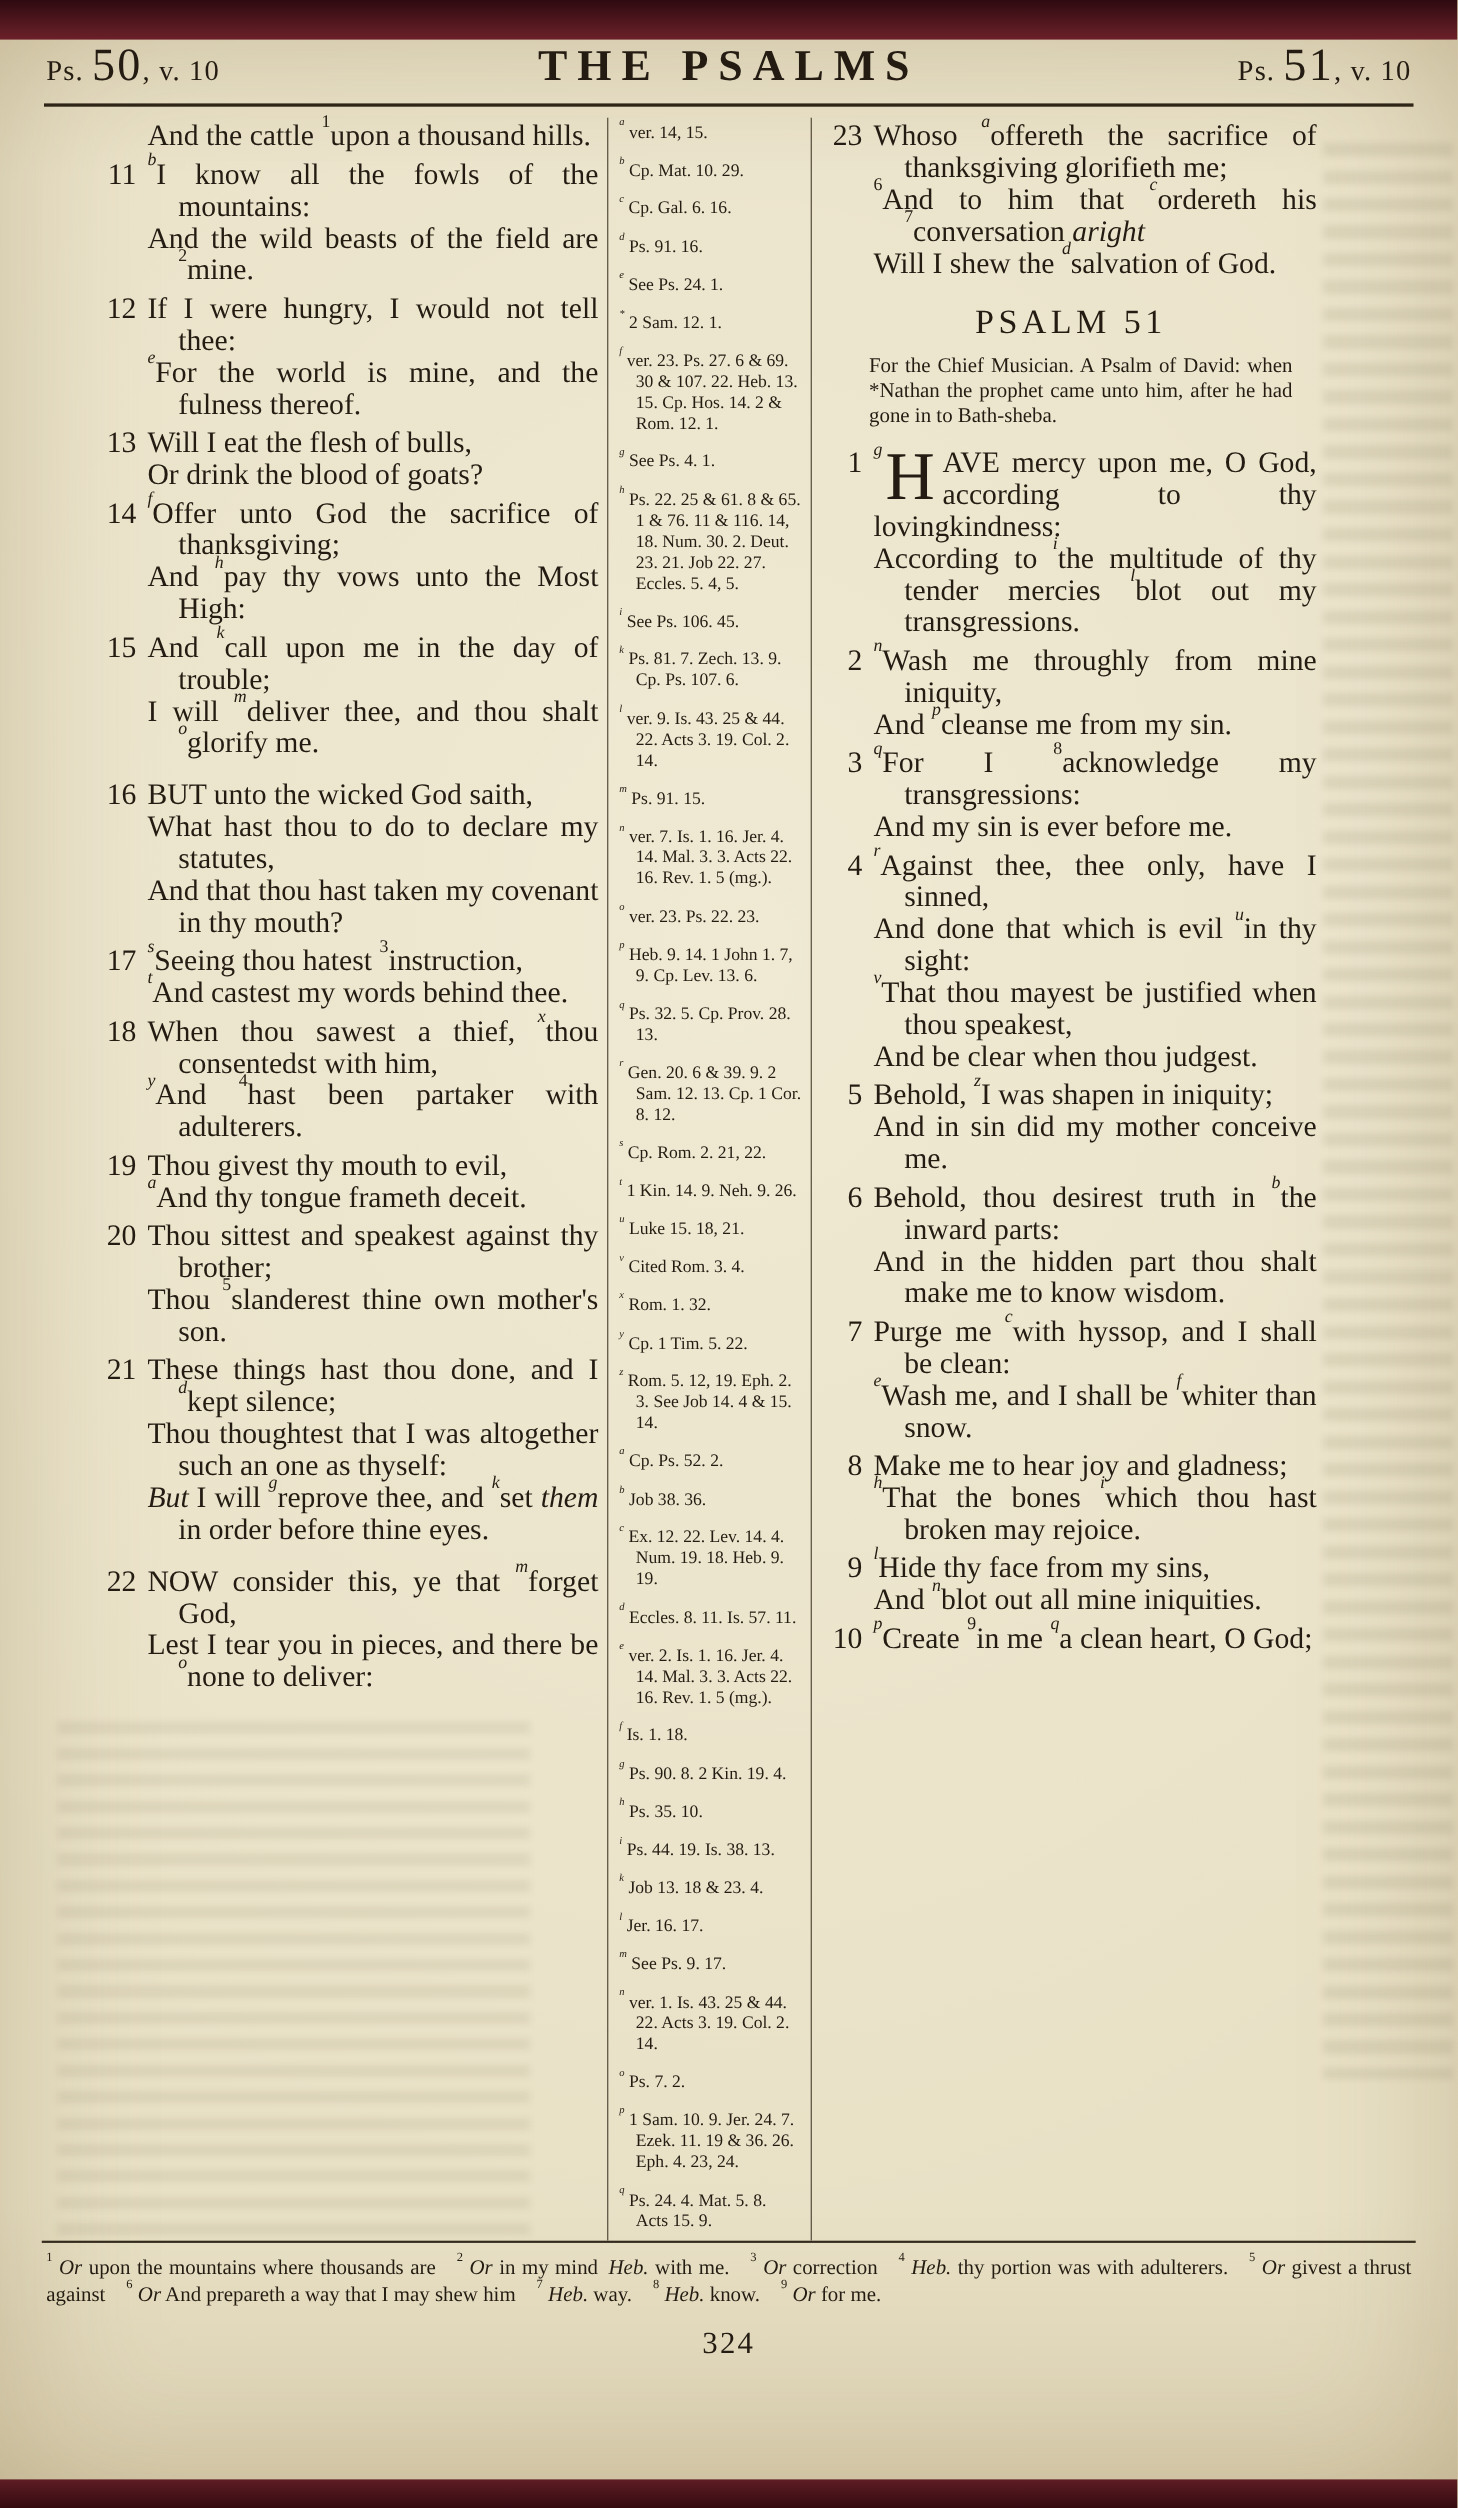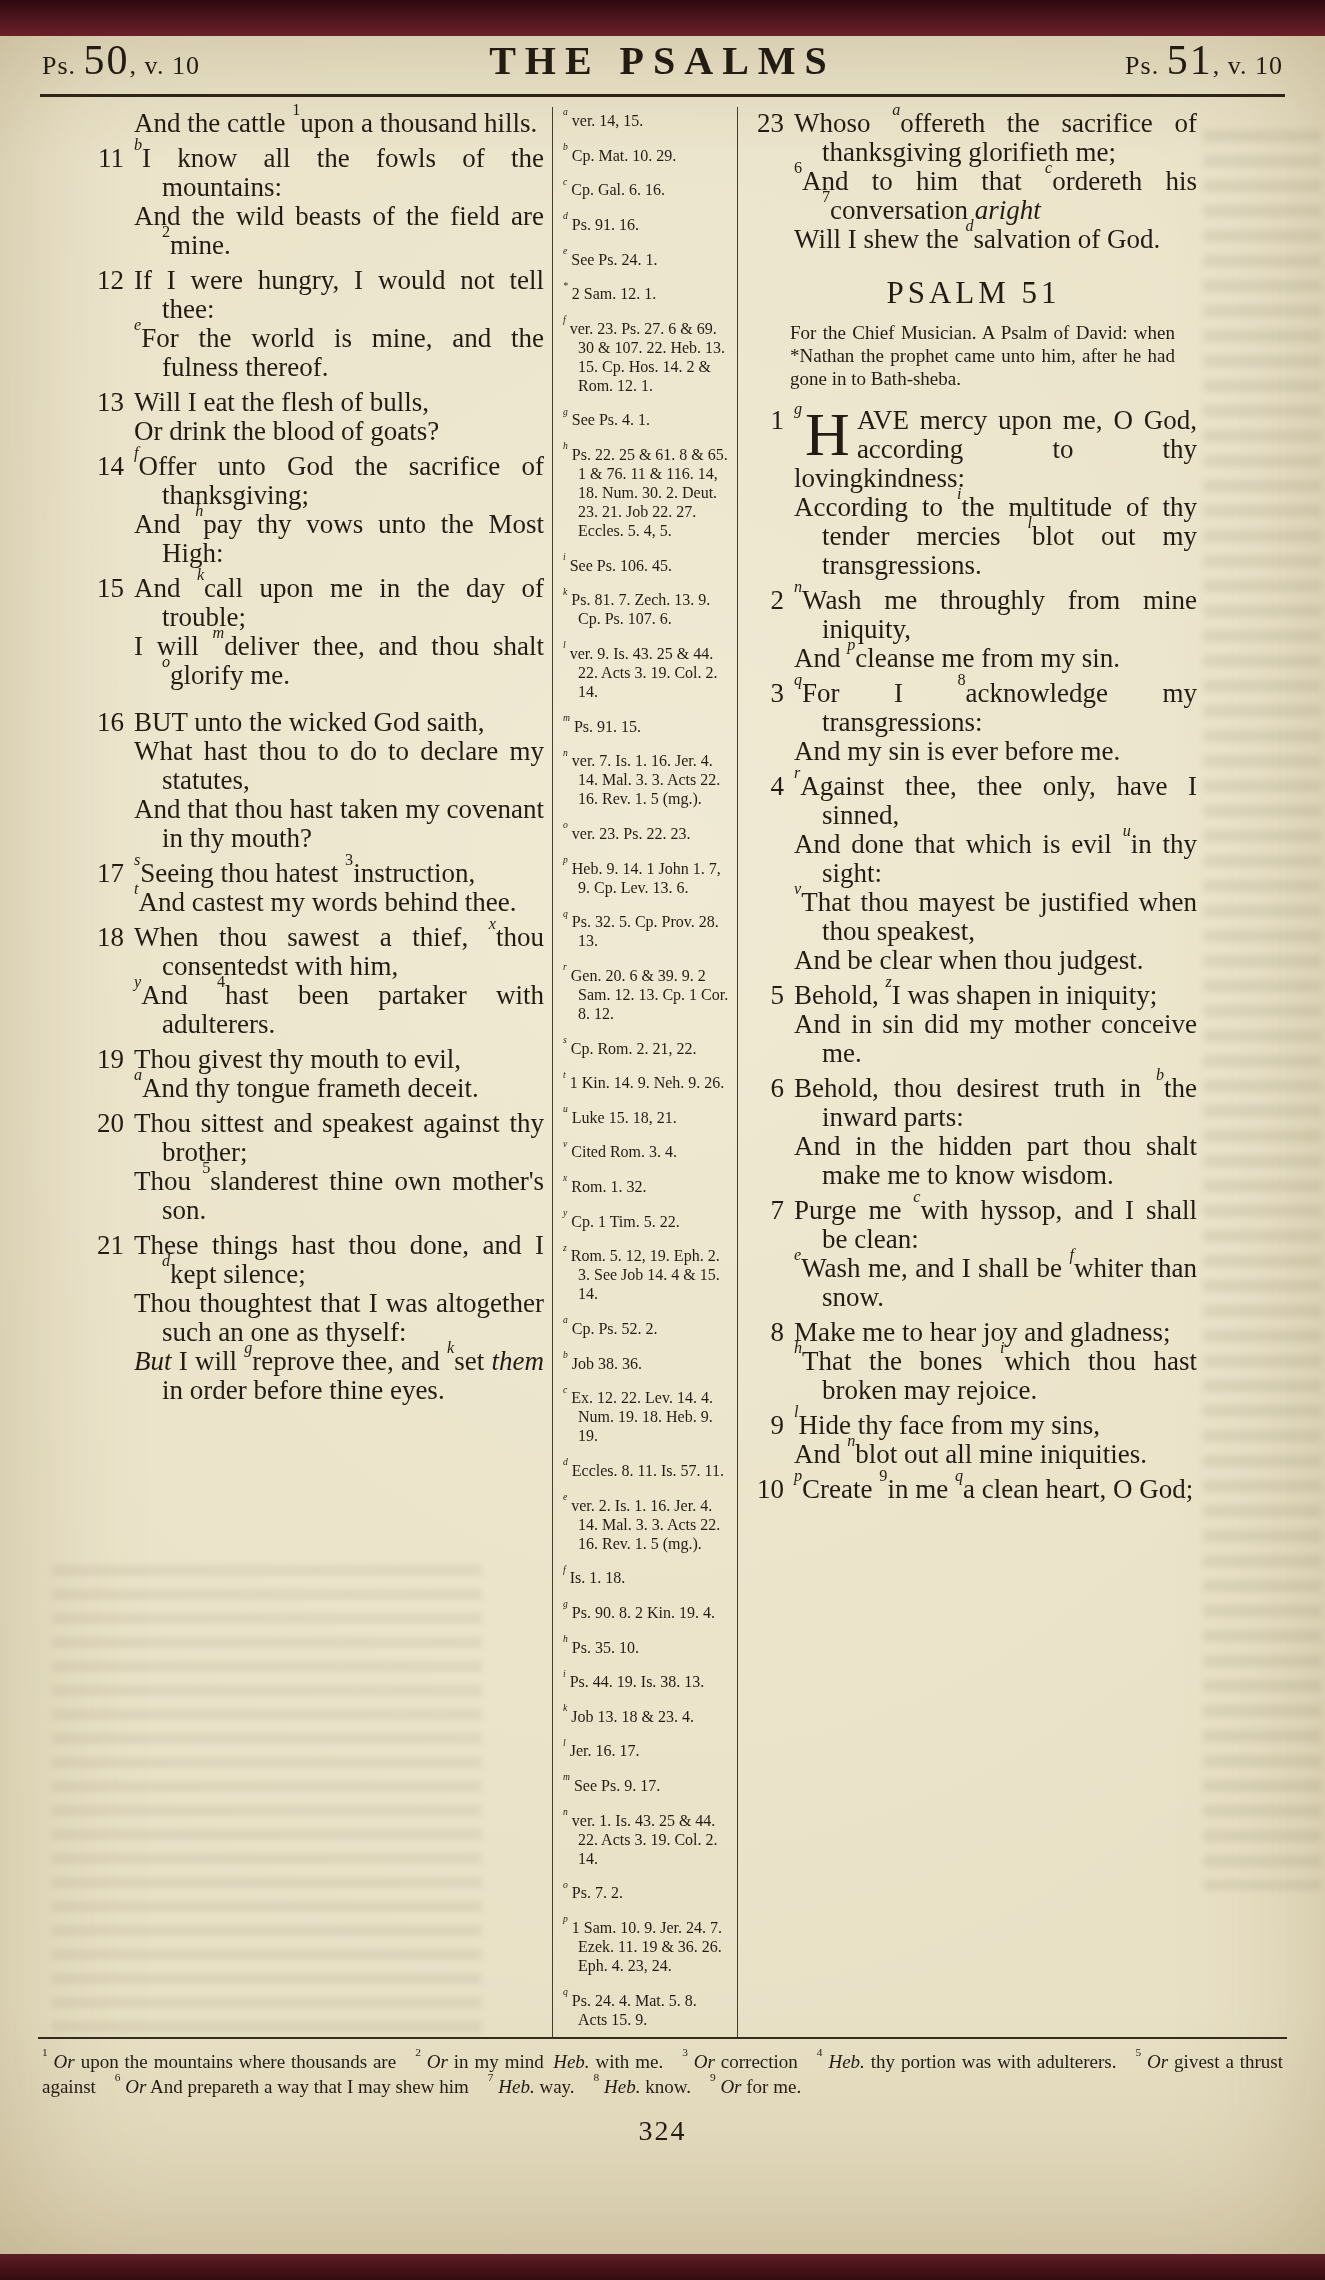--- a/index.html
+++ b/index.html
@@ -138,20 +138,25 @@
         <div class="verse">
           <span class="vnum">20</span>
           <div class="vline">Thou sittest and speakest against thy brother;</div>
           <div class="vline">Thou <sup>5</sup>slanderest thine own mother's son.</div>
         </div>
         <div class="verse">
           <span class="vnum">21</span>
           <div class="vline">These things hast thou done, and I <sup class="it">d</sup>kept silence;</div>
           <div class="vline">Thou thoughtest that I was altogether such an one as thyself:</div>
           <div class="vline"><i>But</i> I will <sup class="it">g</sup>reprove thee, and <sup class="it">k</sup>set <i>them</i> in order before thine eyes.</div>
+        </div>
+        <div class="verse gap">
+          <span class="vnum">22</span>
+          <div class="vline">NOW consider this, ye that <sup class="it">m</sup>forget God,</div>
+          <div class="vline">Lest I tear you in pieces, and there be <sup class="it">o</sup>none to deliver:</div>
         </div>
       </section>
     <div class="vrule"></div>
     <section class="col refs" id="col-refs">
         <div class="ref"><sup class="it">a</sup> ver. 14, 15.</div>
         <div class="ref"><sup class="it">b</sup> Cp. Mat. 10. 29.</div>
         <div class="ref"><sup class="it">c</sup> Cp. Gal. 6. 16.</div>
         <div class="ref"><sup class="it">d</sup> Ps. 91. 16.</div>
         <div class="ref"><sup class="it">e</sup> See Ps. 24. 1.</div>
         <div class="ref"><sup class="it">*</sup> 2 Sam. 12. 1.</div>

